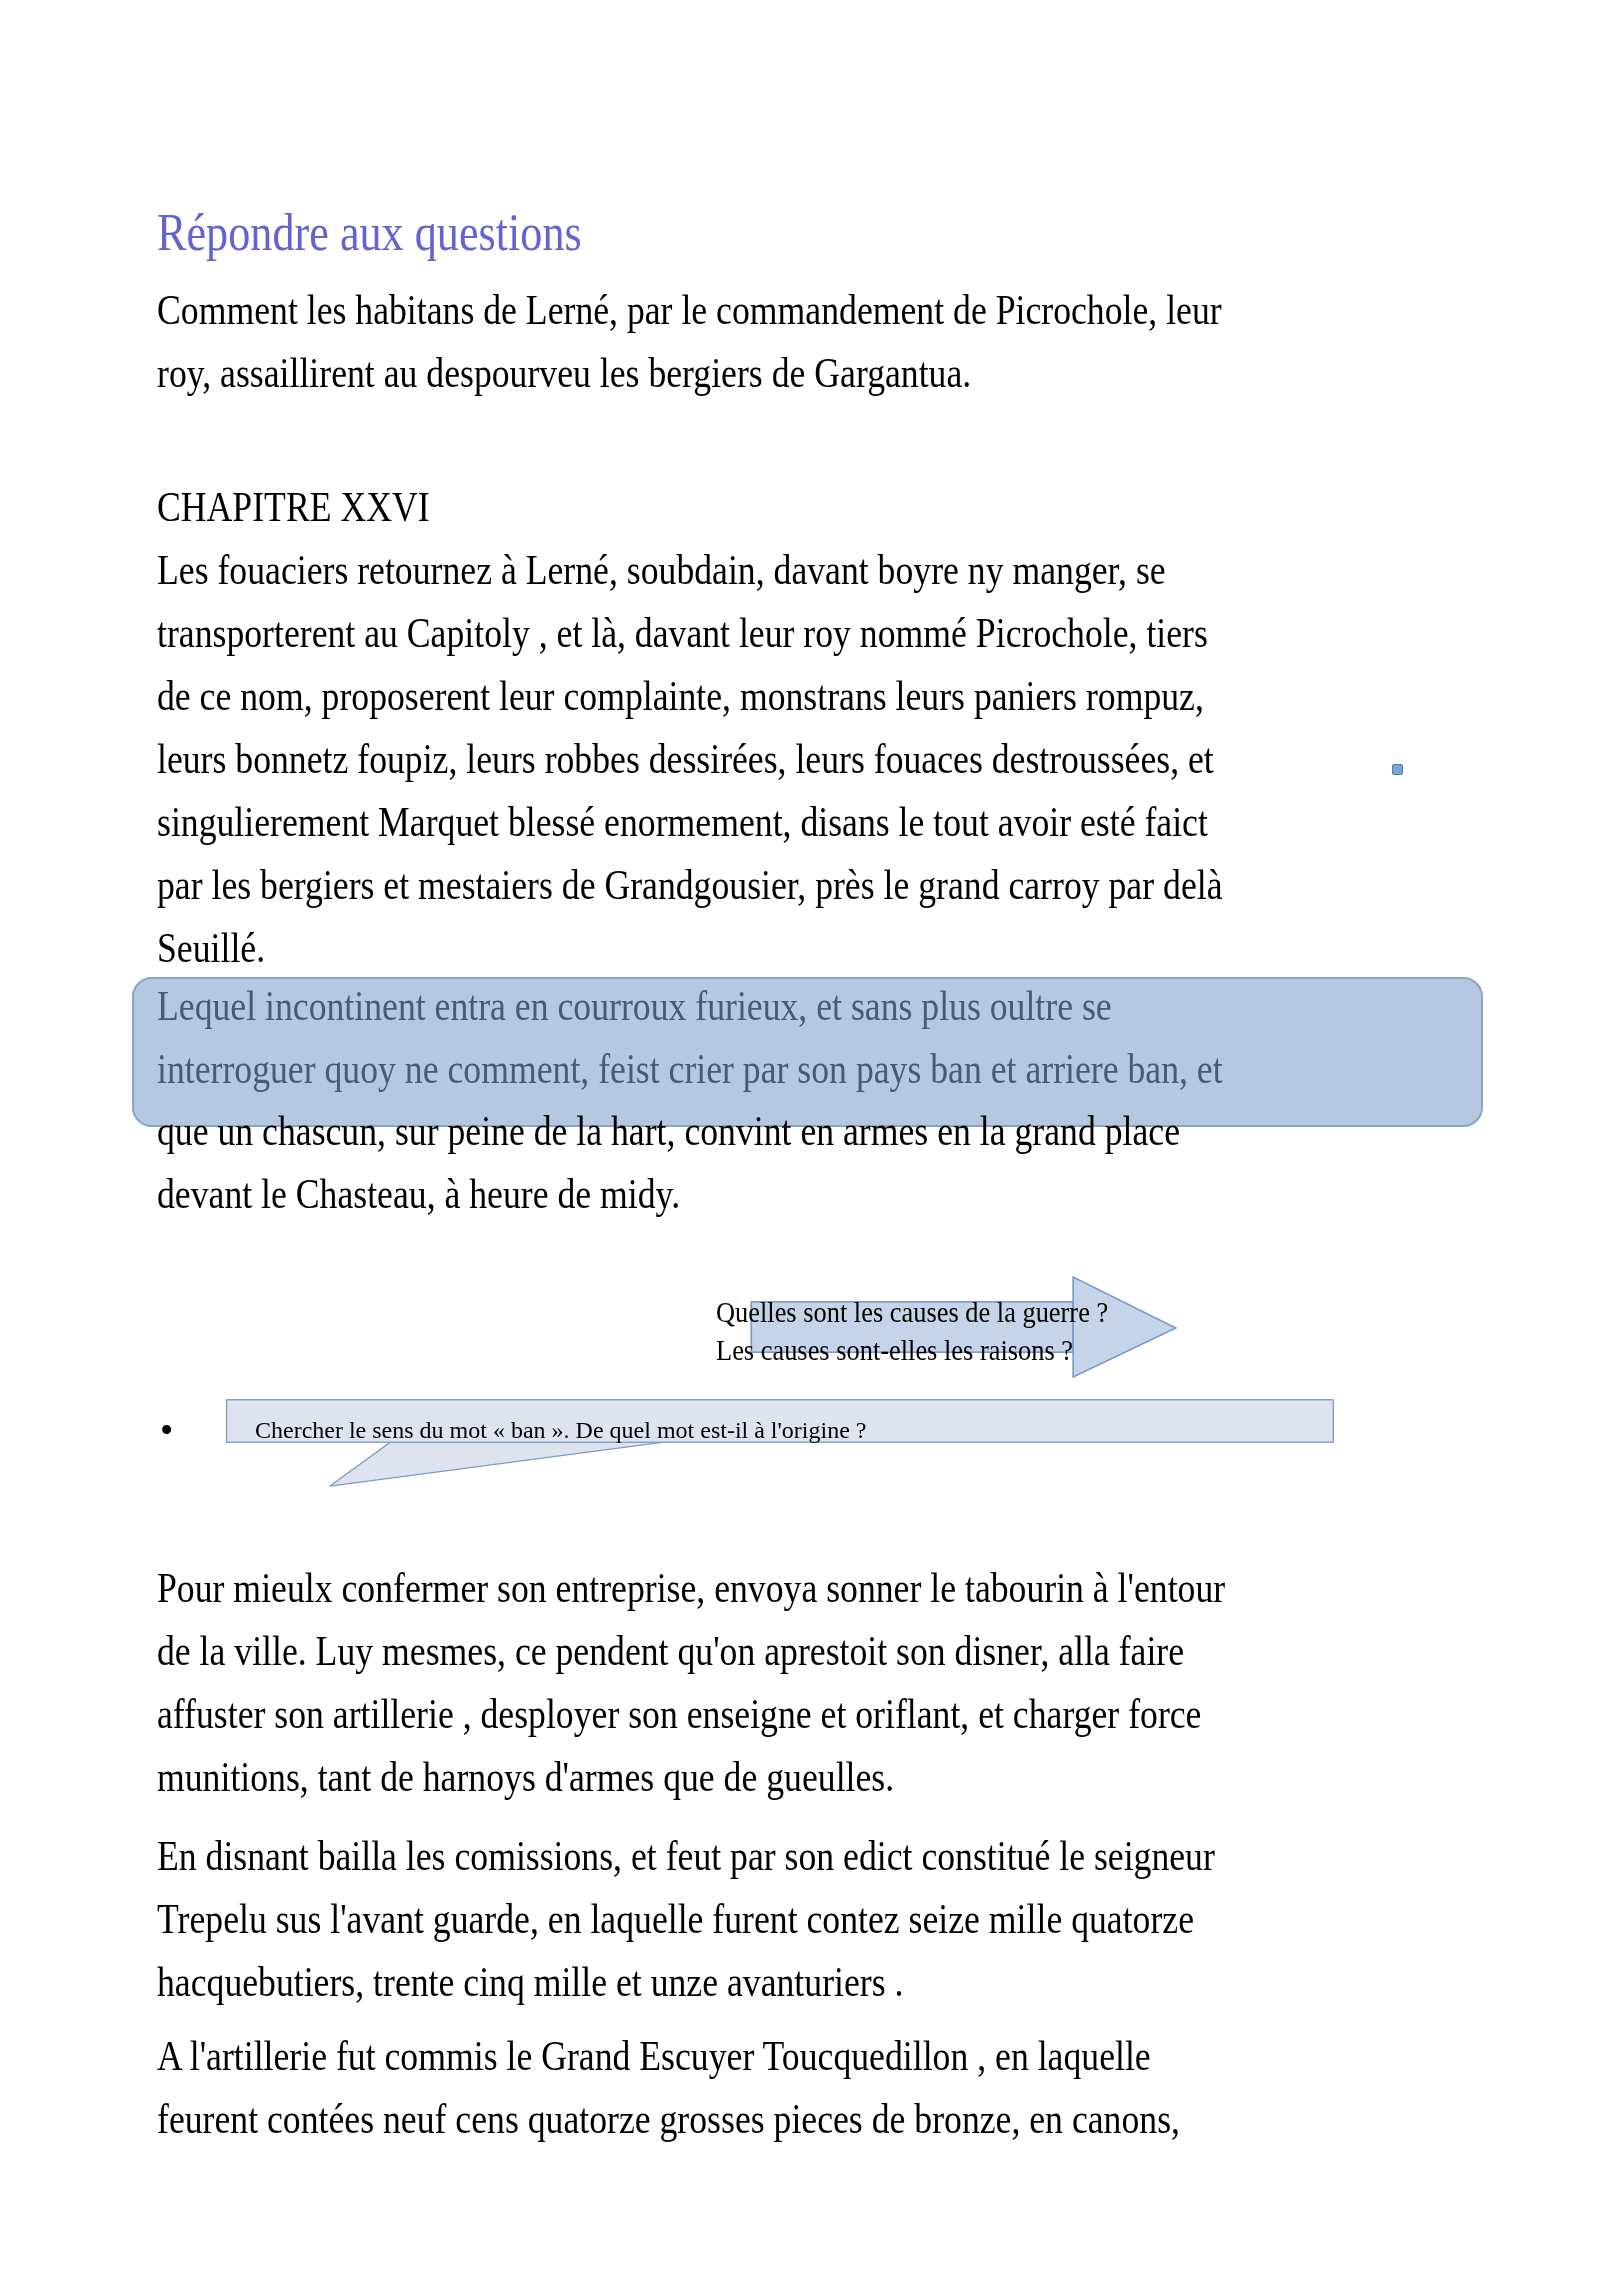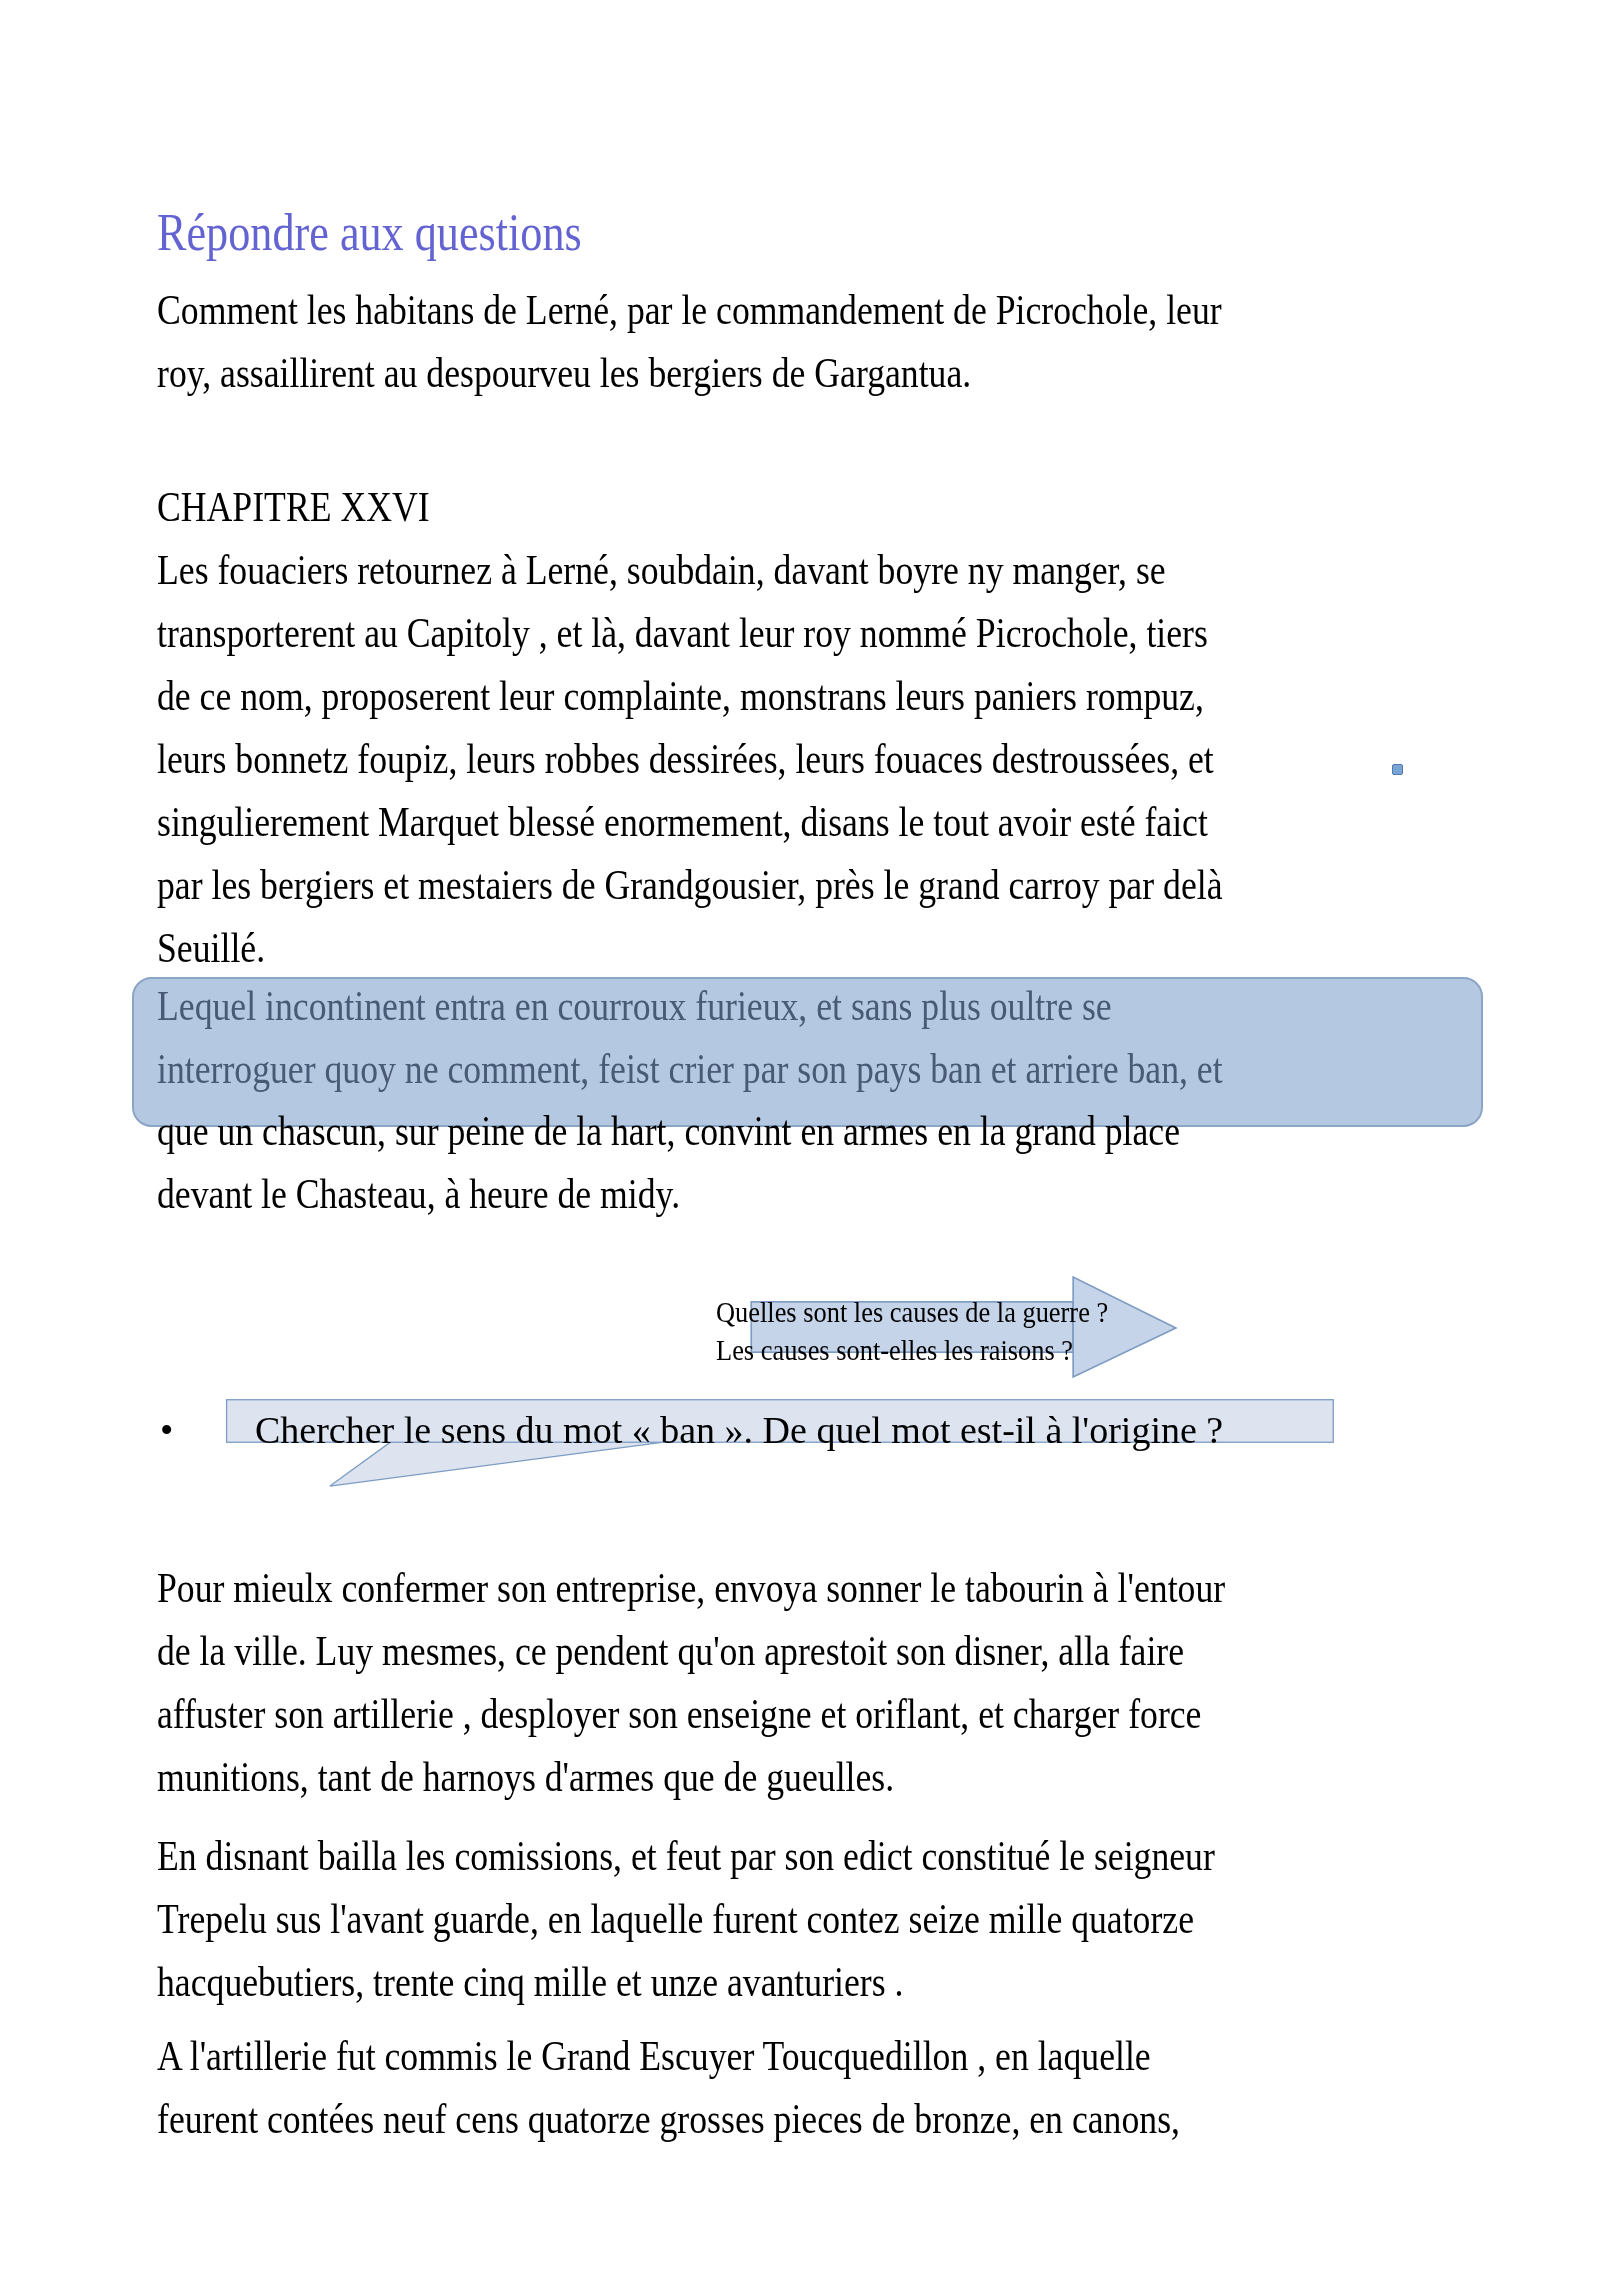--- a/index.html
+++ b/index.html
@@ -65,21 +65,21 @@
   }
   .bullet-glyph{
     position:absolute;
     left:160px;top:1407px;
     font-size:38px;line-height:46px;
     color:#000;z-index:2;
   }
   .bullet-text{
     position:absolute;
     left:255px;top:1407px;
-    font-size:38px;line-height:46px;
+    font-size:24px;line-height:46px;
     white-space:pre;
     color:#000;z-index:2;
   }
 </style>
 </head>
 <body>
 
 <div id="page">
 
   <div class="hl-box"></div>

